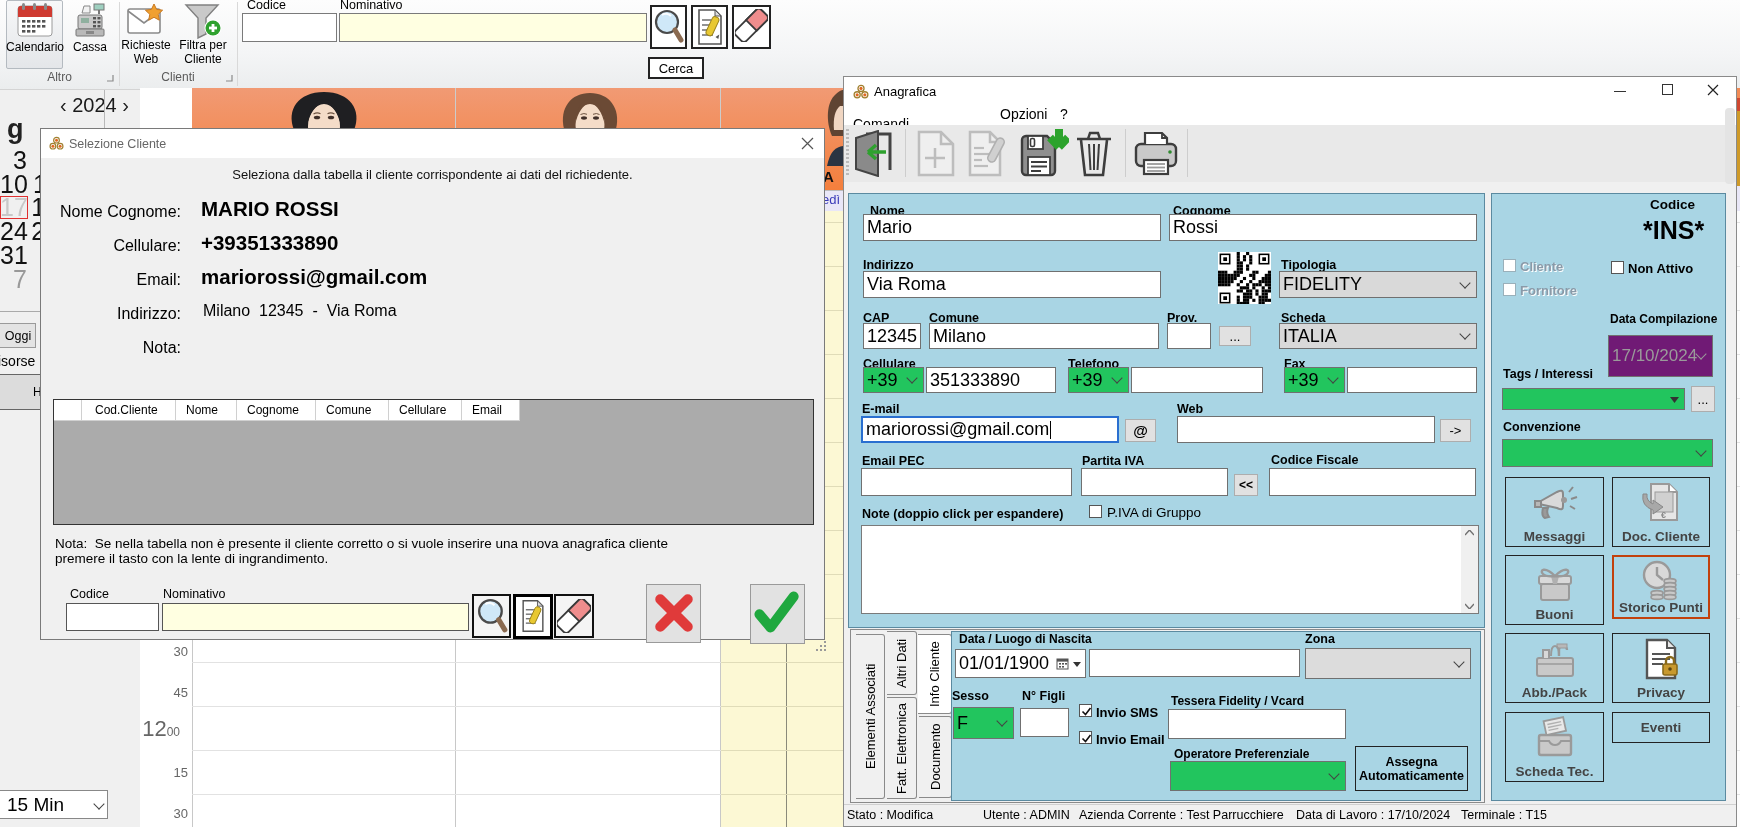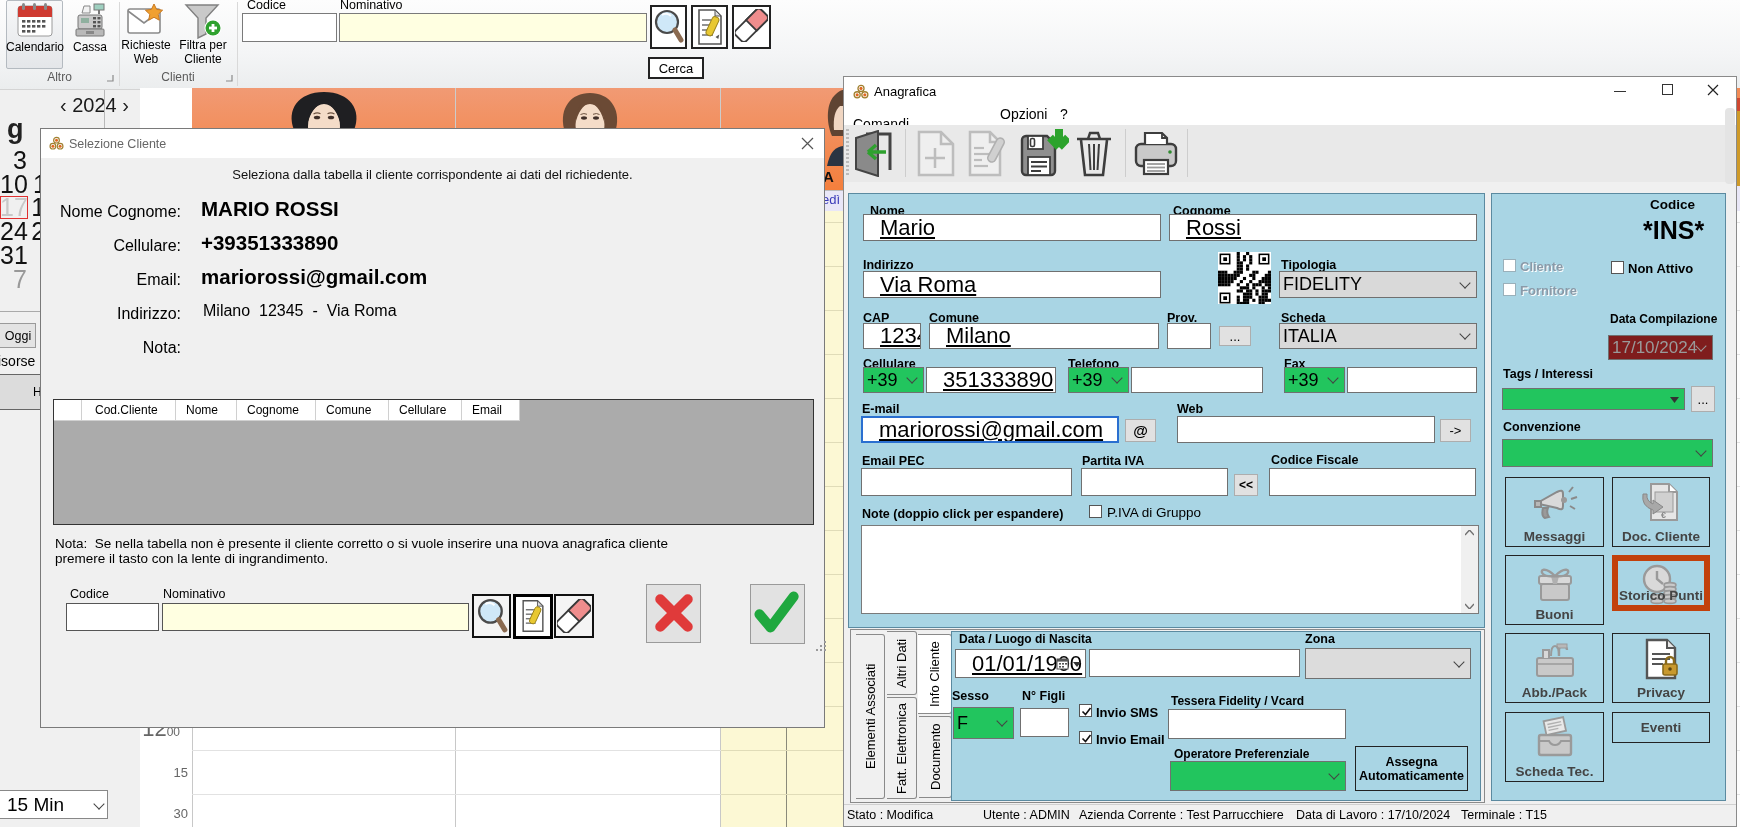--- a/index.html
+++ b/index.html
@@ -1,19 +1,19 @@
 <!DOCTYPE html>
 <html><head><meta charset="utf-8">
 <style>
 *{margin:0;padding:0;box-sizing:border-box;font-family:"Liberation Sans",sans-serif;}
 html,body{width:1740px;height:827px;overflow:hidden;background:#f0f0f0;}
 #stage{position:absolute;left:0;top:0;width:1740px;height:827px;}
 .abs{position:absolute;}
 .lbl{position:absolute;font-size:12.5px;font-weight:bold;color:#000;white-space:nowrap;}
-.inp{position:absolute;background:#fff;border:1px solid #707070;font-size:22px;color:#000;padding:0 16px;display:flex;align-items:center;white-space:nowrap;overflow:hidden;text-decoration:underline;}
+.inp{position:absolute;background:#fff;border:1px solid #707070;font-size:18px;color:#000;padding:0 3px;display:flex;align-items:center;white-space:nowrap;overflow:hidden;}
 .combo{position:absolute;background:#22c55e;border:1px solid #707070;font-size:18px;color:#000;padding:0 3px;display:flex;align-items:center;white-space:nowrap;}
 .chev{position:absolute;width:8px;height:8px;border-right:1.6px solid #444;border-bottom:1.6px solid #444;transform:rotate(45deg);}
 .combo .chev{right:7px;top:50%;margin-top:-6px;}
 .graybtn{position:absolute;background:#e1e1e1;border:1px solid #adadad;display:flex;align-items:center;justify-content:center;font-size:13px;color:#000;}
 .cb{position:absolute;width:13px;height:13px;background:#fff;border:1px solid #555;}
 .cb svg{position:absolute;left:0;top:0;}
 .vlbl{position:absolute;writing-mode:vertical-rl;transform:rotate(180deg);font-size:13px;color:#000;text-align:center;}
 </style></head>
 <body>
 <div id="stage">
@@ -249,21 +249,21 @@
         <div class="abs" style="left:1737px;top:794px;width:3px;height:1px;background:#e2e2e2;"></div>
       </div>
 
   <div class="abs" style="left:150px;top:644px;width:38px;font-size:13px;color:#666;text-align:right;">30</div>
   <div class="abs" style="left:150px;top:685px;width:38px;font-size:13px;color:#666;text-align:right;">45</div>
   <div class="abs" style="left:142px;top:716px;width:38px;font-size:22px;color:#666;text-align:right;">12<span style="font-size:12px;">00</span></div>
   <div class="abs" style="left:150px;top:765px;width:38px;font-size:13px;color:#666;text-align:right;">15</div>
   <div class="abs" style="left:150px;top:806px;width:38px;font-size:13px;color:#666;text-align:right;">30</div>
 </div>
 
-<div id="dlg" class="abs" style="left:40px;top:128px;width:785px;height:600px;background:#f0f0f0;border:1px solid #7a7a7a;z-index:10;">
+<div id="dlg" class="abs" style="left:40px;top:128px;width:785px;height:512px;background:#f0f0f0;border:1px solid #7a7a7a;z-index:10;">
   <div class="abs" style="left:0;top:0;width:783px;height:29px;background:#fff;"></div>
   <svg class="abs" style="left:8px;top:7px;" width="15" height="15" viewBox="0 0 20 20" id="trisk1">
         <g fill="none" stroke="#a08030" stroke-width="1.6">
           <circle cx="10" cy="5.5" r="3.8"></circle>
           <circle cx="5.2" cy="13.5" r="3.8"></circle>
           <circle cx="14.8" cy="13.5" r="3.8"></circle>
         </g>
         <circle cx="10" cy="5.5" r="2" fill="#e06820"></circle>
         <circle cx="5.2" cy="13.5" r="2" fill="#e06820"></circle>
         <circle cx="14.8" cy="13.5" r="2" fill="#e06820"></circle>
@@ -670,21 +670,21 @@
   <div id="panel3" class="abs" style="left:647px;top:116px;width:235px;height:608px;background:#a9d5e4;border:1px solid #5b8aa0;"></div>
   <div class="abs" style="left:806px;top:120px;font-size:13.5px;font-weight:bold;">Codice</div>
   <div class="abs" style="left:799px;top:139px;font-size:25px;font-weight:bold;">*INS*</div>
   <div class="cb" style="left:659px;top:182px;border-color:#9ab0ba;"></div>
   <div class="abs" style="left:676px;top:182px;font-size:13px;font-weight:bold;color:#8a9aa8;text-shadow:1px 1px 0 #fff;">Cliente</div>
   <div class="cb" style="left:659px;top:206px;border-color:#9ab0ba;"></div>
   <div class="abs" style="left:676px;top:206px;font-size:13px;font-weight:bold;color:#8a9aa8;text-shadow:1px 1px 0 #fff;">Fornitore</div>
   <div class="cb" style="left:767px;top:184px;"></div>
   <div class="abs" style="left:784px;top:184px;font-size:13px;font-weight:bold;">Non Attivo</div>
   <div class="lbl" style="left:766px;top:235px;font-size:12px;">Data Compilazione</div>
-  <div class="combo" style="left:764px;top:258px;width:105px;height:25px;background:#7f1d1d;color:#9a9a9a;font-size:17px;">17/10/2024<span class="chev" style="border-color:#9a9a9a;"></span></div>
+  <div class="combo" style="left:764px;top:258px;width:105px;height:42px;background:#701a75;color:#9a9a9a;font-size:17px;">17/10/2024<span class="chev" style="border-color:#9a9a9a;"></span></div>
   <div class="lbl" style="left:659px;top:290px;">Tags / Interessi</div>
   <div class="combo" style="left:658px;top:311px;width:183px;height:22px;">
         <svg style="position:absolute;right:5px;top:8px;" width="9" height="6" viewBox="0 0 9 6">
           <path d="M0 0 L4.5 6 L9 0 Z" fill="#333"></path>
         </svg>
       </div>
   <div class="graybtn" style="left:847px;top:309px;width:24px;height:26px;">...</div>
   <div class="lbl" style="left:659px;top:343px;">Convenzione</div>
   <div class="combo" style="left:658px;top:362px;width:211px;height:28px;">
         <span class="chev"></span>
@@ -719,21 +719,21 @@
         <div class="abs" style="left:661px;top:478px;width:99px;height:70px;border:1px solid #222;">
           <svg style="position:absolute;left:50%;margin-left:-24px;top:2px;" width="48" height="44" viewBox="0 0 48 44">
             <rect x="8" y="18" width="32" height="8" rx="2" fill="#d9d9d9" stroke="#9a9a9a" stroke-width="2"></rect>
             <rect x="10" y="26" width="28" height="16" rx="2" fill="#c9c9c9" stroke="#9a9a9a" stroke-width="2"></rect>
             <path d="M20 18 h8 l-2 8 -4 0 z" fill="#b0b0b0"></path>
             <path d="M24 18 C14 8 8 12 12 16 q3 3 12 2 z" fill="none" stroke="#9a9a9a" stroke-width="2.4"></path>
             <path d="M24 18 C34 8 40 12 36 16 q-3 3 -12 2 z" fill="none" stroke="#9a9a9a" stroke-width="2.4"></path>
           </svg>
           <div style="position:absolute;left:0;bottom:2px;width:100%;text-align:center;font-size:13.5px;font-weight:bold;color:#444;">Buoni</div>
         </div>
-        <div class="abs" style="left:768px;top:478px;width:98px;height:56px;border:6px solid #c2410c;">
+        <div class="abs" style="left:768px;top:478px;width:98px;height:64px;border:2px solid #c2410c;">
           <svg style="position:absolute;left:50%;margin-left:-24px;top:2px;" width="48" height="44" viewBox="0 0 48 44">
             <circle cx="20" cy="16" r="13" fill="#d9d9d9" stroke="#9a9a9a" stroke-width="2.4"></circle>
             <path d="M20 8 v8 l6 5" fill="none" stroke="#9a9a9a" stroke-width="2.4"></path>
             <g fill="#c9c9c9" stroke="#9a9a9a" stroke-width="1.6">
               <ellipse cx="33" cy="22" rx="6" ry="2.4"></ellipse>
               <ellipse cx="33" cy="26" rx="6" ry="2.4"></ellipse>
               <ellipse cx="33" cy="30" rx="6" ry="2.4"></ellipse>
               <ellipse cx="33" cy="34" rx="6" ry="2.4"></ellipse>
               <ellipse cx="33" cy="38" rx="6" ry="2.4"></ellipse>
               <ellipse cx="20" cy="34" rx="6" ry="2.4"></ellipse>

